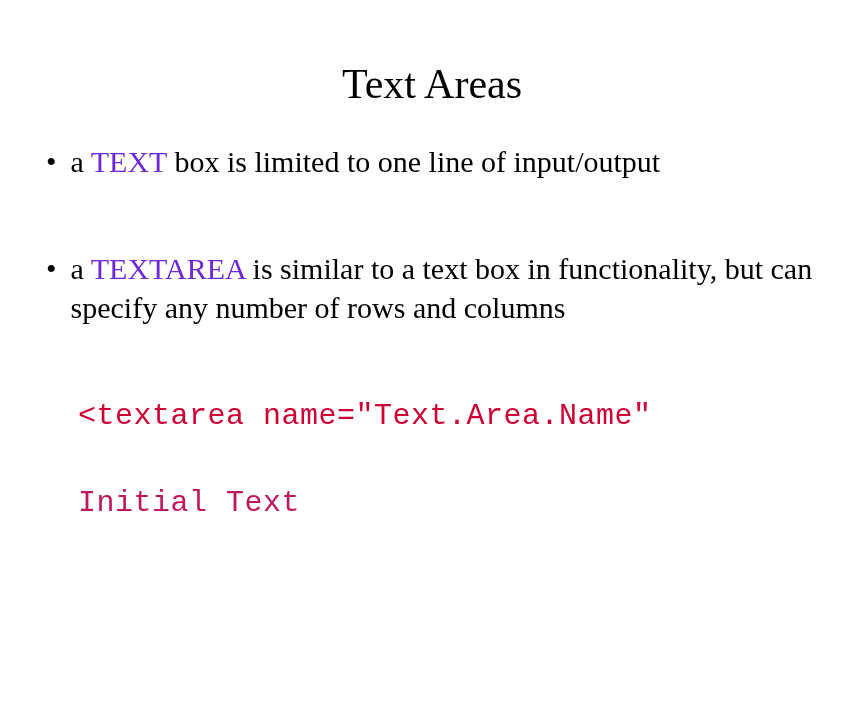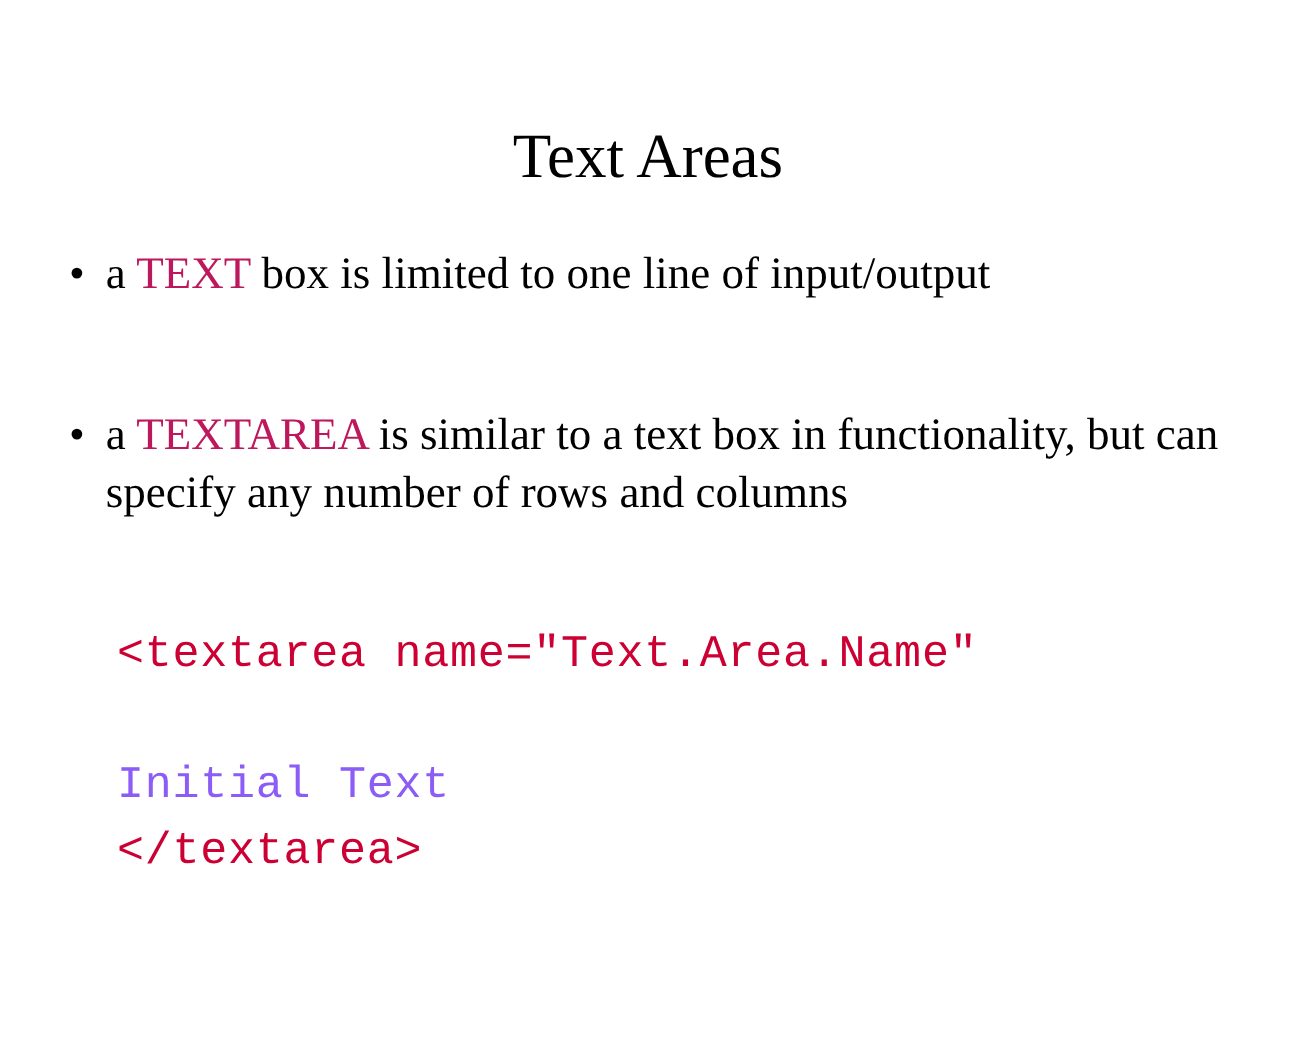--- a/index.html
+++ b/index.html
@@ -16,21 +16,21 @@
     width: 864px;
     height: 703px;
     position: relative;
     box-sizing: border-box;
     padding: 0;
   }
   .title {
     text-align: center;
     font-size: 42px;
     font-weight: normal;
-    margin-top: 81px;
+    margin-top: 60px;
     margin-bottom: 34px;
   }
   .bullets {
     margin-left: 40px;
     margin-right: 40px;
   }
   .bullet {
     display: flex;
     align-items: flex-start;
     font-size: 30px;
@@ -40,34 +40,34 @@
   .bullet .dot {
     margin-right: 14px;
     margin-left: 6px;
     font-size: 30px;
     line-height: 1.3;
   }
   .bullet .text {
     flex: 1;
   }
   .red {
-    color: #be185d;
+    color: #6d28d9;
   }
   .codeblock {
     margin-left: 78px;
     margin-right: 40px;
     margin-top: 36px;
     font-family: "Courier New", Courier, monospace;
     font-size: 30px;
     line-height: 1.45;
     color: #cc0033;
     letter-spacing: 0.5px;
   }
   .codeblock .black {
-    color: #8b5cf6;
+    color: #be185d;
   }
 </style>
 </head>
 <body>
 <div class="slide">
 
   <div class="title">Text Areas</div>
 
   <div class="bullets">
     <div class="bullet">
@@ -82,16 +82,15 @@
       <span class="text">
         <span>a </span><span class="red">TEXTAREA</span><span> is similar to a text box in functionality, but can specify any number of rows and columns</span>
       </span>
     </div>
   </div>
 
   <div class="codeblock">
     <div>&lt;textarea name="Text.Area.Name"</div>
     <div><span>&nbsp;</span></div>
     <div class="black">Initial Text</div>
-    <div>&lt;/textarea&gt;</div>
   </div>
 
 </div>
 
 </body></html>

